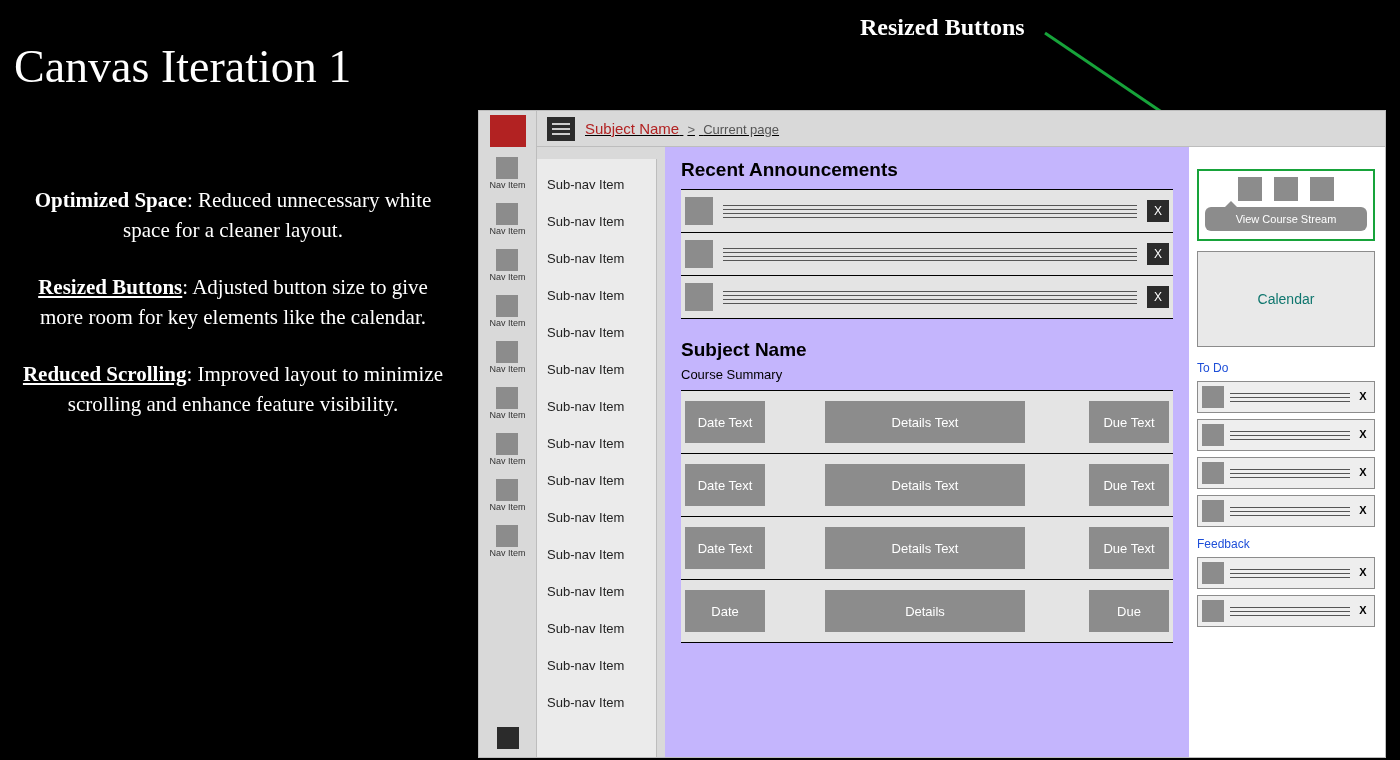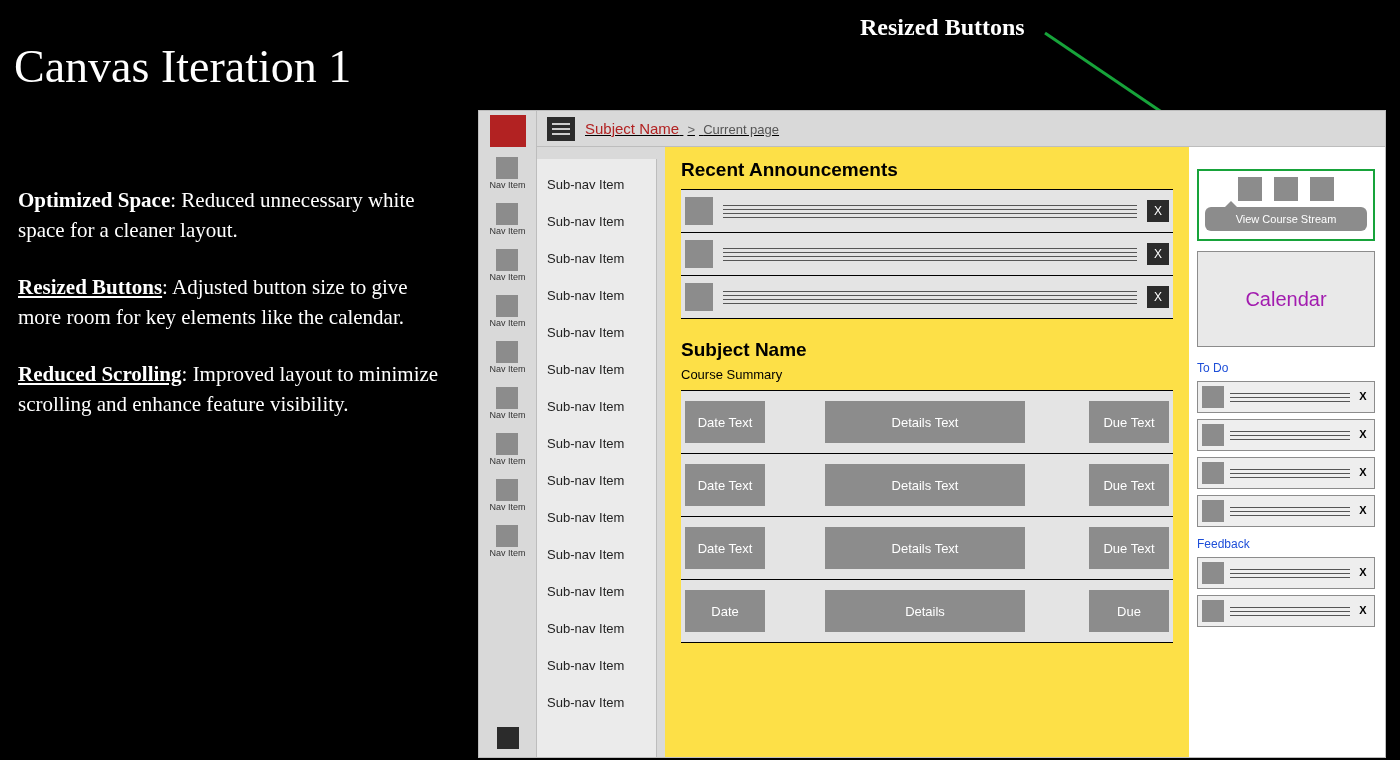--- a/index.html
+++ b/index.html
@@ -23,21 +23,21 @@
   }
   .bullets {
     position: absolute;
     left: 18px;
     top: 185px;
     width: 430px;
     font-family: Georgia, 'Times New Roman', serif;
     font-size: 21px;
     line-height: 1.45;
   }
-  .bullets p { margin-bottom: 26px; }
+  .bullets p { margin-bottom: 26px; text-align: center; }
   .bullets .k { text-decoration: underline; font-weight: 600; }
   .bullets .k1 { font-weight: 600; }
 
   
   .callout {
     position: absolute;
     top: 14px;
     left: 860px;
     font-family: Georgia, 'Times New Roman', serif;
     font-weight: 600;
@@ -108,21 +108,21 @@
   .subnav {
     position:absolute; left:58px; top:48px; bottom:0; width:120px;
     background:#ebebeb; border-right:1px solid #bdbdbd;
     padding-top:14px;
   }
   .subnav .sn { font-size:13px; color:#222; padding:4px 10px; margin-bottom:14px; cursor:pointer; }
 
   
   .main {
     position:absolute; left:186px; top:36px; right:196px; bottom:0;
-    background:#fde047; padding:12px 16px 7px 16px; overflow:hidden;
+    background:#c4b5fd; padding:12px 16px 7px 16px; overflow:hidden;
   }
   .sec-h { font-weight:700; font-size:19px; margin-bottom:8px; color:#000; }
   .ann-list { border-top:1px solid #000; margin-bottom:20px; }
   .ann {
     display:flex; align-items:center; gap:10px;
     border-bottom:1px solid #000; padding:7px 4px; background:#e4e4e4;
   }
   .ann .ico { width:28px; height:28px; background:#8c8c8c; flex:none; }
   .ann .lines { flex:1; display:flex; flex-direction:column; gap:3px; }
   .ann .lines i { display:block; height:1px; background:#555; }
@@ -160,21 +160,21 @@
   .vcs-btn {
     background:#8c8c8c; color:#fff; font-size:11px;
     border-radius:6px; padding:6px 8px; text-align:center; position:relative; cursor:pointer;
   }
   .vcs-btn::before {
     content:""; position:absolute; top:-6px; left:20px;
     border:6px solid transparent; border-bottom-color:#8c8c8c; border-top:none;
   }
   .cal {
     border:1px solid #8c8c8c; height:96px; display:flex;
-    align-items:center; justify-content:center; font-size:20px; color:#a21caf;
+    align-items:center; justify-content:center; font-size:14px; color:#0f766e;
     margin-bottom:14px; cursor:pointer; background:#e9e9e9;
   }
   .aside-h { font-size:12px; color:#1d4ed8; margin-bottom:6px; }
   .mini {
     display:flex; align-items:center; gap:6px;
     border:1px solid #8c8c8c; padding:4px; margin-bottom:6px; background:#eee;
   }
   .mini .ico { width:22px; height:22px; background:#8c8c8c; flex:none; }
   .mini .lines { flex:1; display:flex; flex-direction:column; gap:3px; }
   .mini .lines i { display:block; height:1px; background:#555; }

